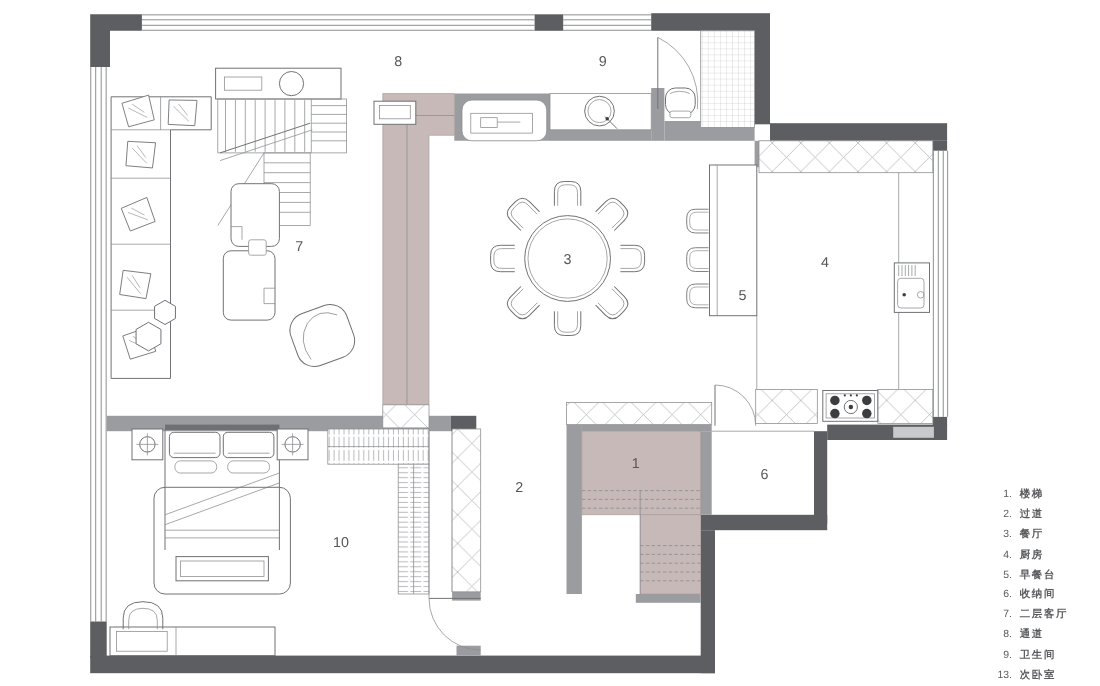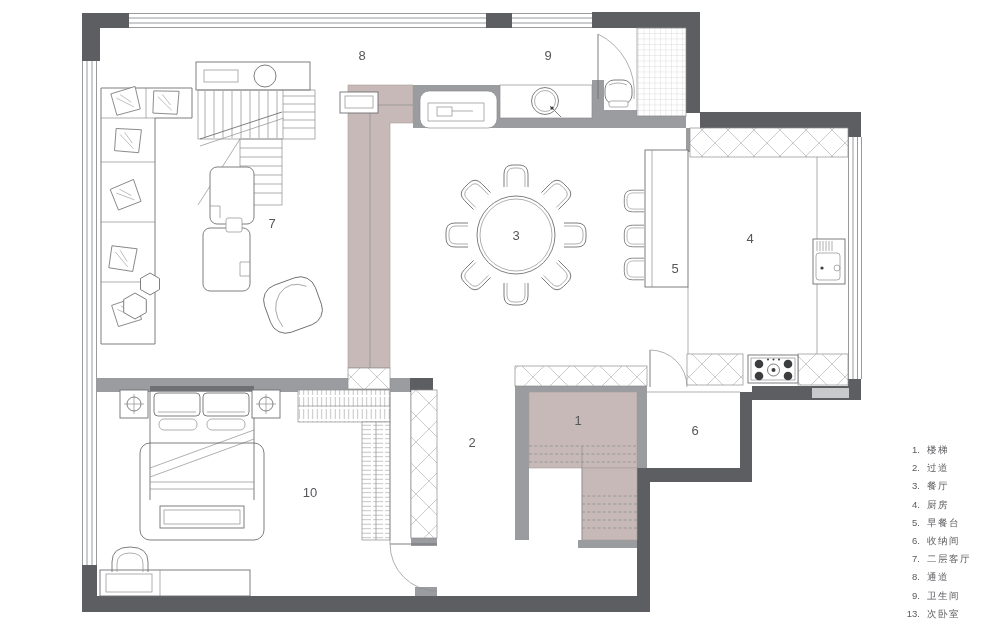--- a/index.html
+++ b/index.html
@@ -24,21 +24,21 @@
   .tile{fill:url(#tl);stroke:#8d8e91;stroke-width:.7;}
   .vlp{fill:url(#vl);stroke:#8d8e91;stroke-width:.7;}
   .hlp{fill:url(#hl);stroke:#8d8e91;stroke-width:.7;}
   .dk{fill:#3c3d3f;}
   text.rn{font:13px "Liberation Sans",sans-serif;fill:var(--text);text-anchor:middle;}
   
   .legend{position:absolute;left:903px;top:441px;width:96px;color:#5a5b5e;
           font-size:9.5px;line-height:18.2px;}
   .legend .row{display:flex;white-space:nowrap;}
   .legend .lnum{width:17px;text-align:right;flex:none;}
-  .legend .llab{margin-left:7px;letter-spacing:1.5px;}
+  .legend .llab{margin-left:7px;letter-spacing:1.5px;font-weight:bold;}
 </style>
 </head>
 <body>
 
 <div class="stage">
 <svg width="1000" height="624" viewBox="0 0 1000 624">
   <defs>
     <pattern id="xh" patternUnits="userSpaceOnUse" width="26" height="26">
       <rect width="26" height="26" fill="#ffffff"></rect>
       <path d="M0,0 L26,26 M26,0 L0,26" stroke="#b3b4b7" stroke-width="0.7" fill="none"></path>

